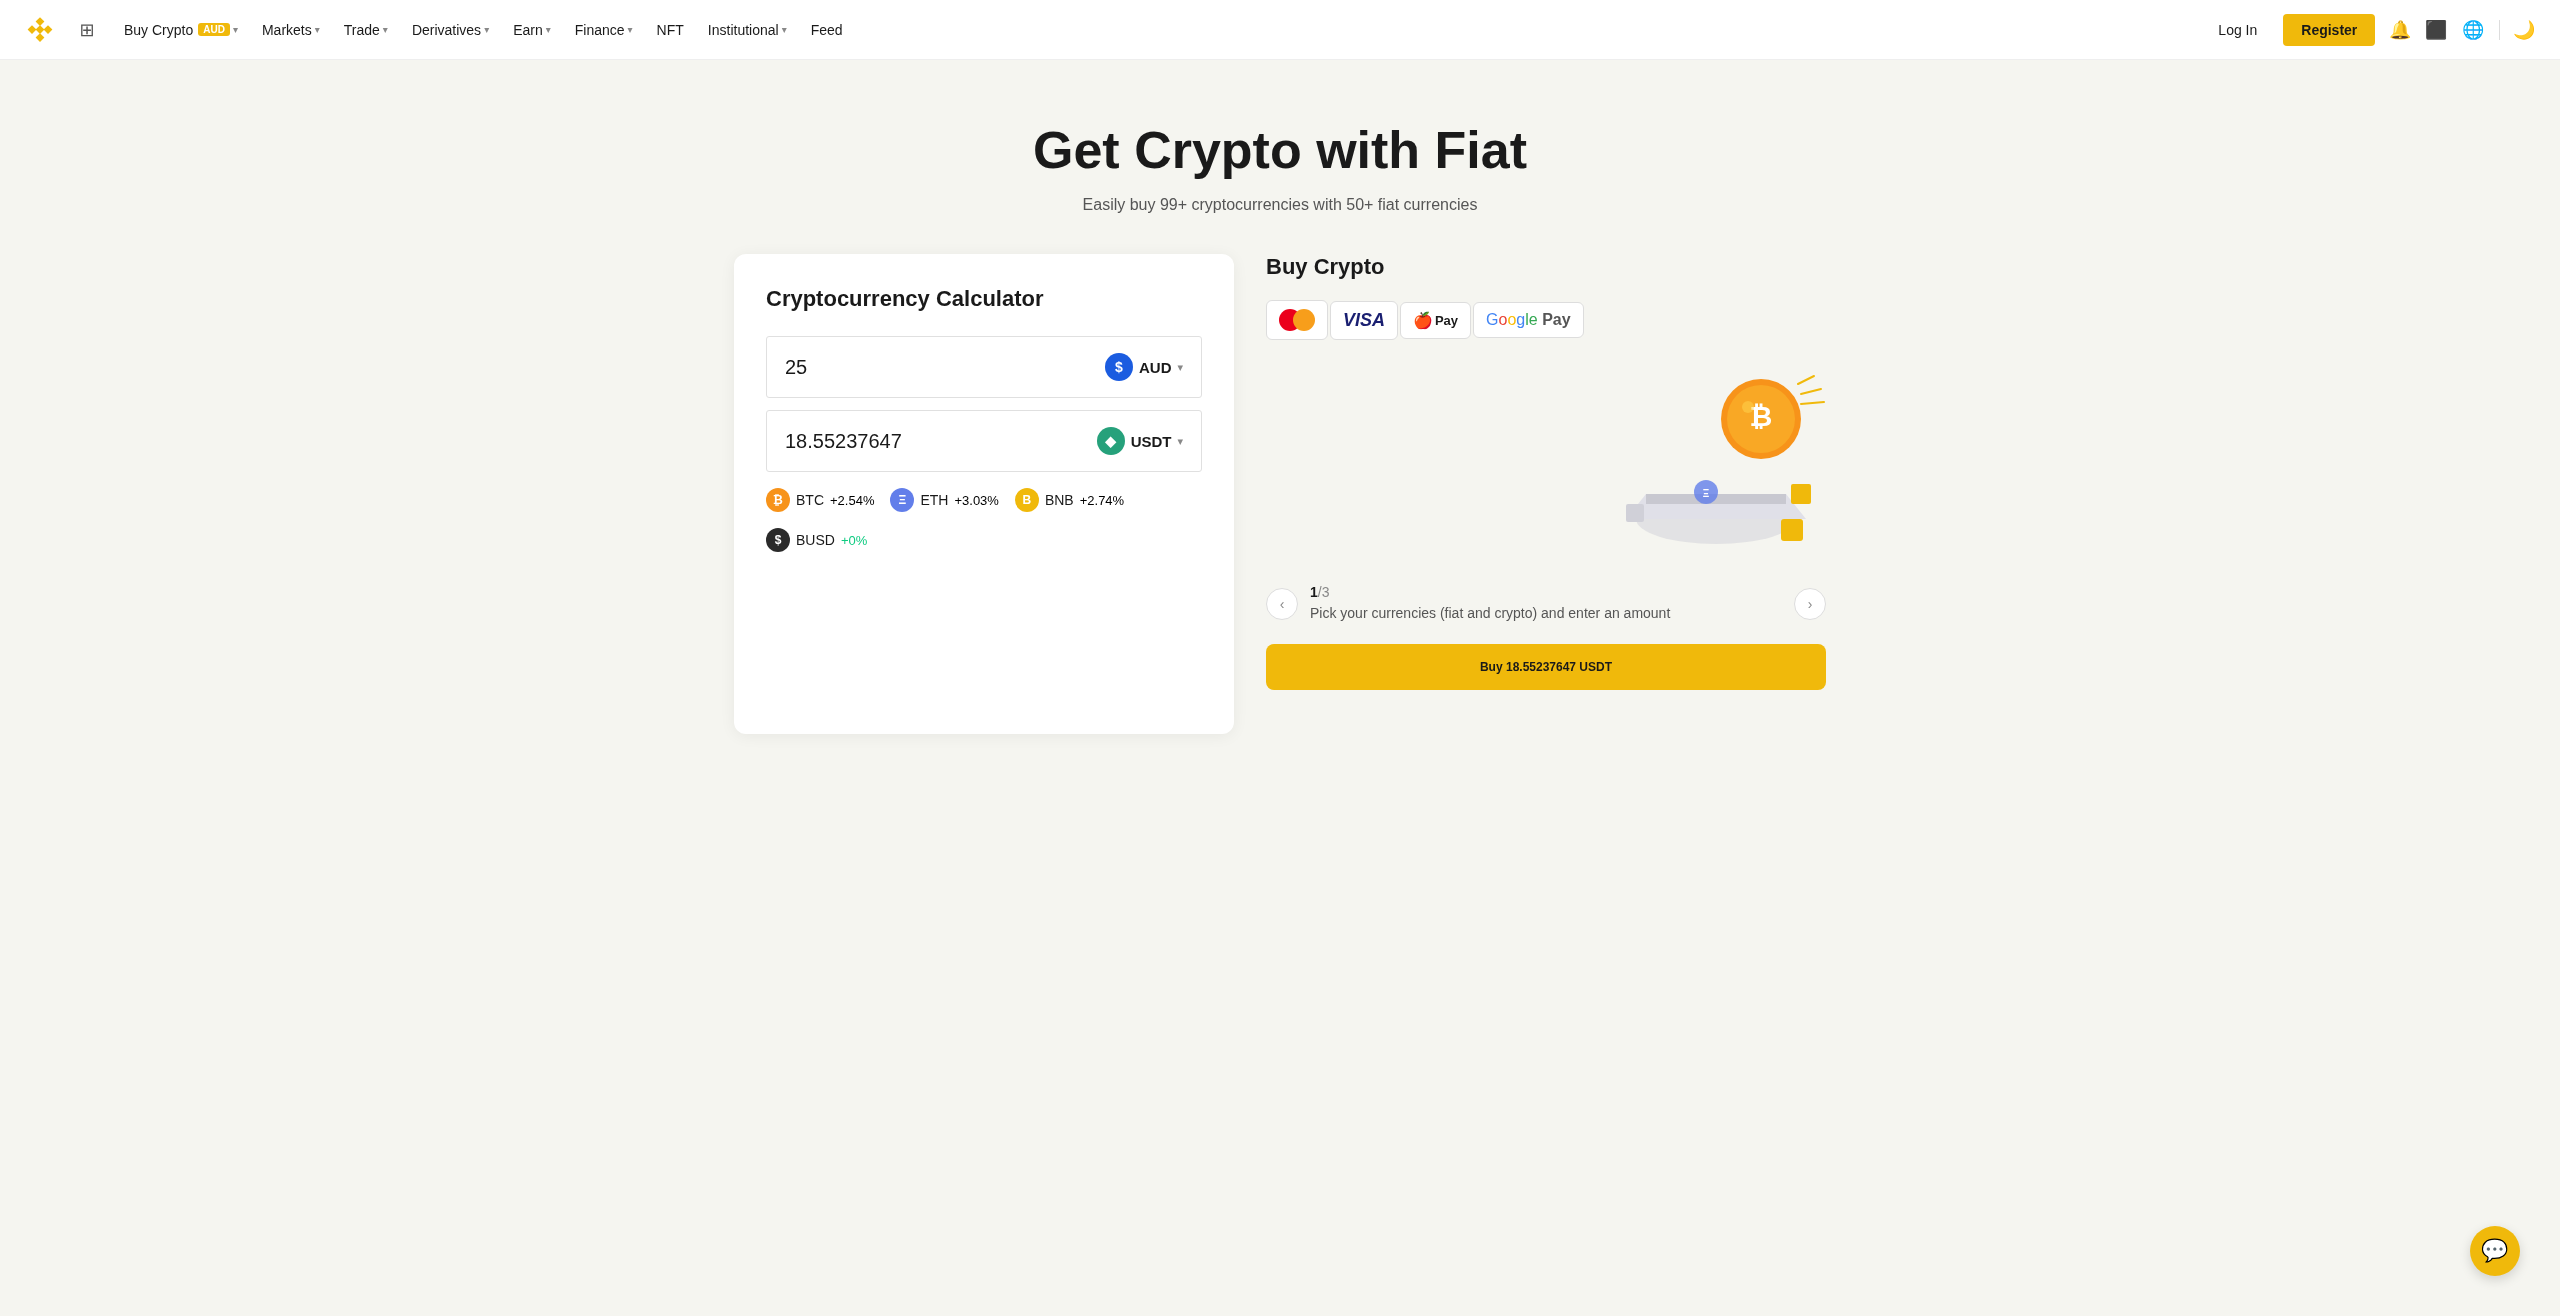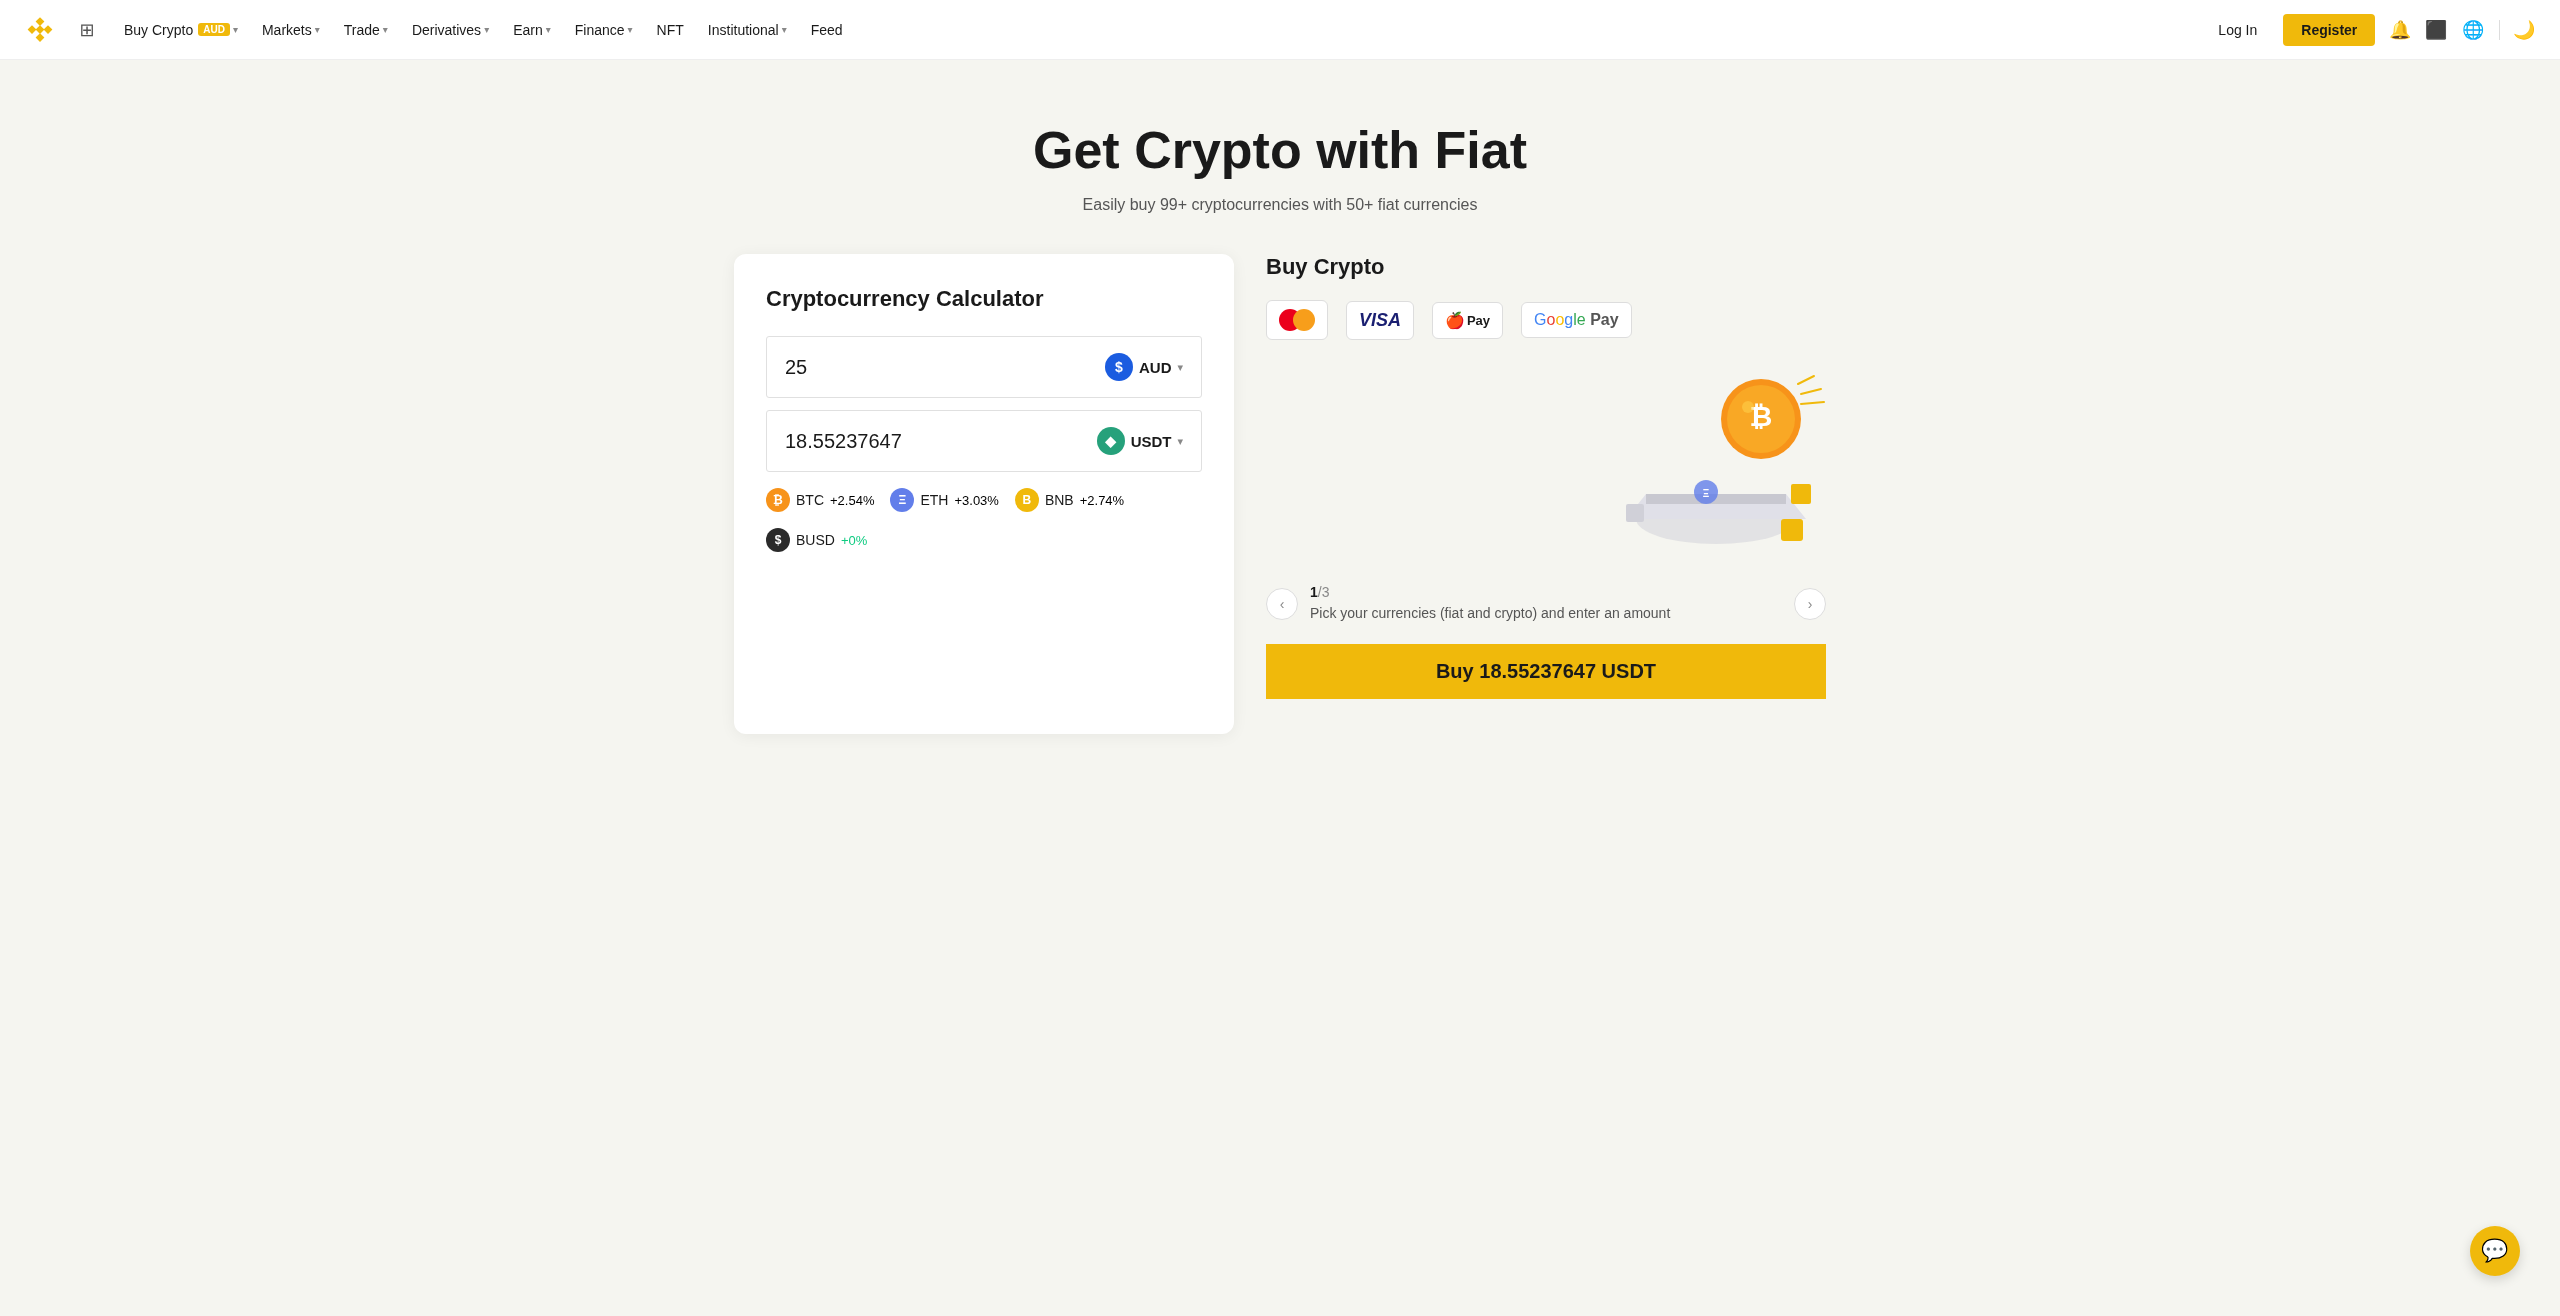--- a/index.html
+++ b/index.html
@@ -247,21 +247,21 @@
     }
     .buy-title {
       font-size: 22px;
       font-weight: 600;
       color: #1a1a1a;
       margin-bottom: 20px;
     }
     .payment-methods {
       display: flex;
       align-items: center;
-      gap: 18px;
+      gap: 2px;
       margin-bottom: 24px;
     }
     .payment-badge {
       border: 1px solid #ddd;
       border-radius: 6px;
       padding: 8px 12px;
       display: flex;
       align-items: center;
       justify-content: center;
       background: #fff;
@@ -345,23 +345,23 @@
       font-size: 14px;
       color: #555;
       line-height: 1.4;
     }
 
     
     .btn-buy {
       width: 100%;
       background: #F0B90B;
       border: none;
-      border-radius: 0;
+      border-radius: 8px;
       padding: 16px;
-      font-size: 20px;
+      font-size: 12px;
       font-weight: 700;
       color: #1a1a1a;
       cursor: pointer;
       text-align: center;
     }
 
     
     .chat-btn {
       position: fixed;
       bottom: 40px;

